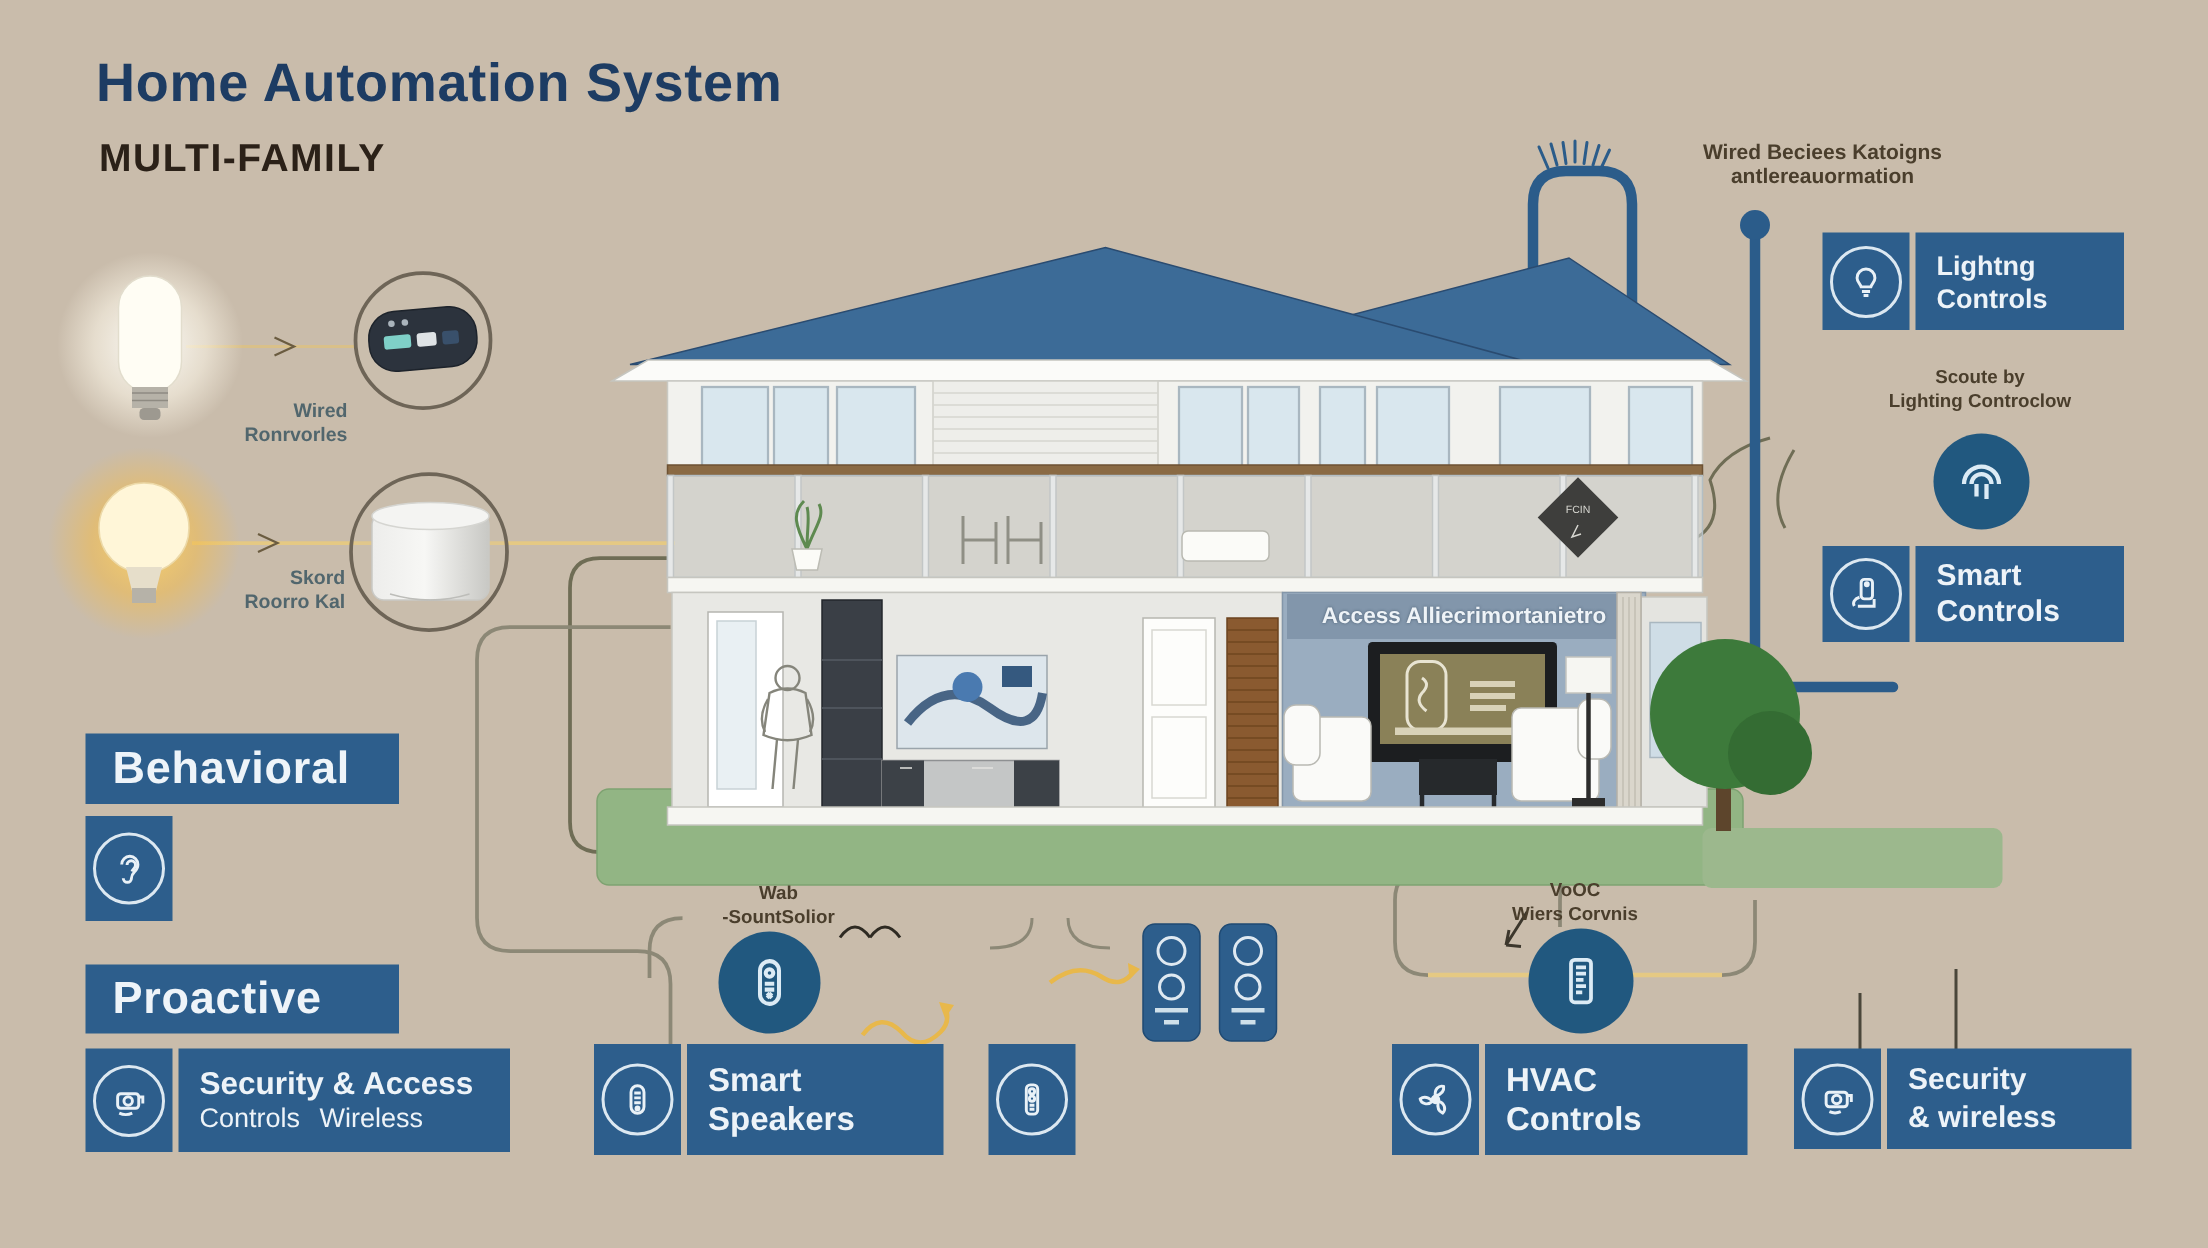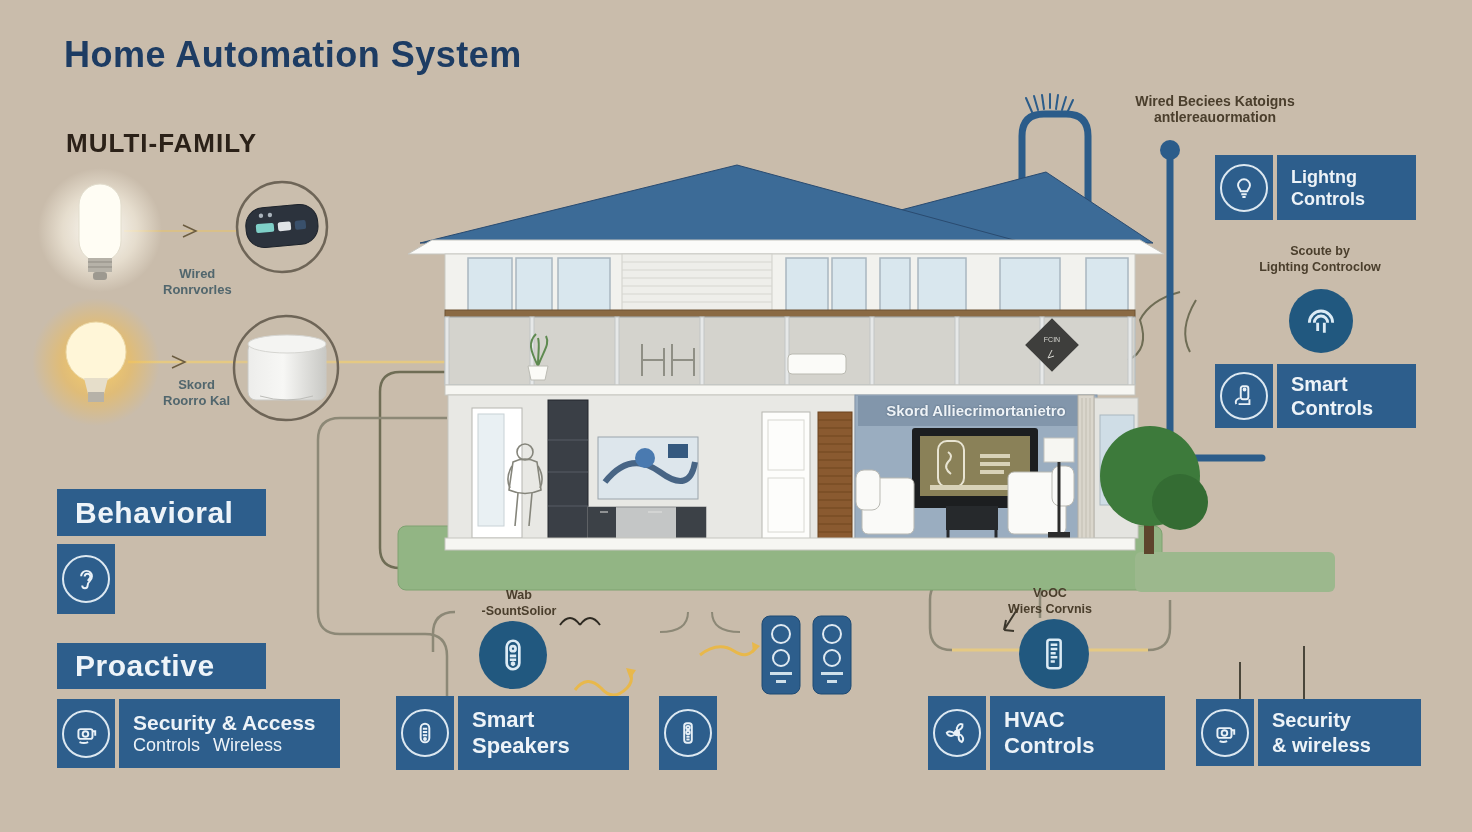--- a/index.html
+++ b/index.html
@@ -2,24 +2,24 @@
 <html><head>
 <meta charset="utf-8">
 <style>
   html,body{margin:0;padding:0;}
   body{width:1472px;height:832px;position:relative;overflow:hidden;
        background:#c9bcab;font-family:"Liberation Sans",sans-serif;}
   .abs{position:absolute;}
   .scene{left:0;top:0;width:1472px;height:832px;z-index:1;}
 
   .page-title{left:64px;top:34px;font-size:36px;font-weight:bold;color:#1d3c63;letter-spacing:.5px;z-index:5;}
-  .page-subtitle{left:66px;top:90px;font-size:26px;font-weight:bold;color:#2b2118;letter-spacing:1px;z-index:5;margin-top:38px;}
+  .page-subtitle{left:66px;top:90px;font-size:26px;font-weight:bold;color:#2b2118;letter-spacing:1px;z-index:5;}
 
   .note{z-index:5;font-weight:bold;color:#4a3e2c;text-align:center;line-height:16px;font-size:13px;}
-  .note.left-align{text-align:center;color:#51666d;}
+  .note.left-align{text-align:right;color:#51666d;}
   .banner-text{z-index:6;color:#eef3f7;font-weight:bold;font-size:15px;text-align:center;
                text-shadow:0 0 2px rgba(40,60,80,.6);}
 
   .feature-box{display:flex;gap:4px;z-index:6;}
   .icon-cell{background:#2d5e8c;display:flex;align-items:center;justify-content:center;flex:0 0 58px;}
   .label-cell{background:#2d5e8c;flex:1;display:flex;flex-direction:column;justify-content:center;
               padding-left:14px;color:#edf3f8;}
   .label-cell .l1{font-weight:bold;}
   .icon-ring{width:44px;height:44px;border:2px solid #dce8f1;border-radius:50%;
              display:flex;align-items:center;justify-content:center;}
@@ -292,21 +292,21 @@
   <div>Roorro Kal</div>
 </div>
 <div class="abs note" style="left:434px;top:587px;width:170px;font-size:12.5px;">
   <div>Wab</div>
   <div>-SountSolior</div>
 </div>
 <div class="abs note" style="left:965px;top:585px;width:170px;font-size:12.5px;">
   <div>VoOC</div>
   <div>Wiers Corvnis</div>
 </div>
-<div class="abs banner-text" style="left:858px;top:402px;width:236px;">Skord Alliecrimortanietro</div>
+<div class="abs banner-text" style="left:858px;top:402px;width:236px;">Access Alliecrimortanietro</div>
 
 <div class="abs hdr-box" style="left:57px;top:489px;width:191px;height:47px;">
   <span>Behavioral</span>
 </div>
 <div class="abs hdr-box" style="left:57px;top:643px;width:191px;height:46px;">
   <span>Proactive</span>
 </div>
 
 <div class="abs feature-box" style="left:1215px;top:155px;width:201px;height:65px;">
   <div class="icon-cell">

